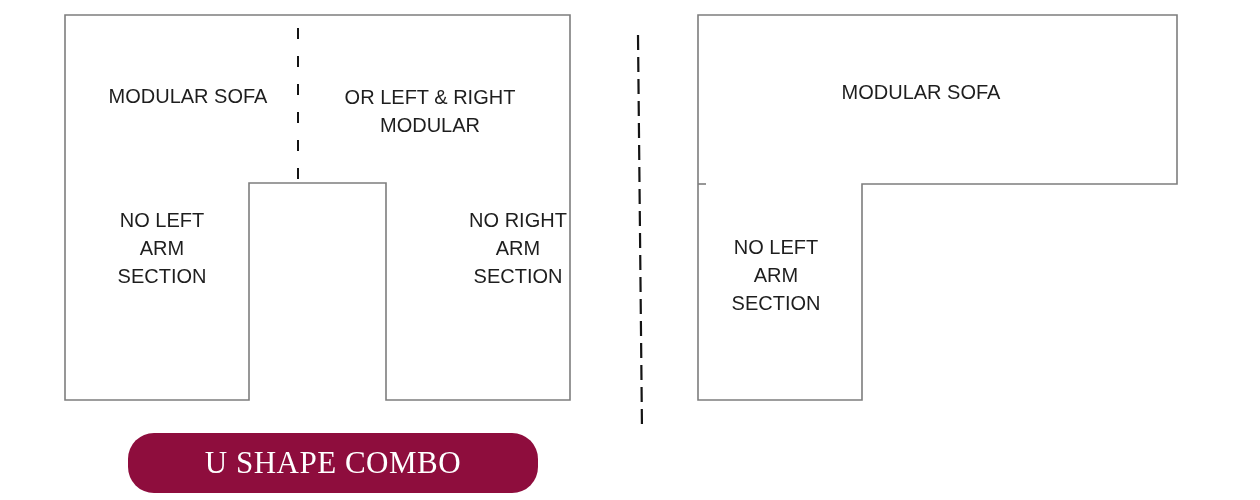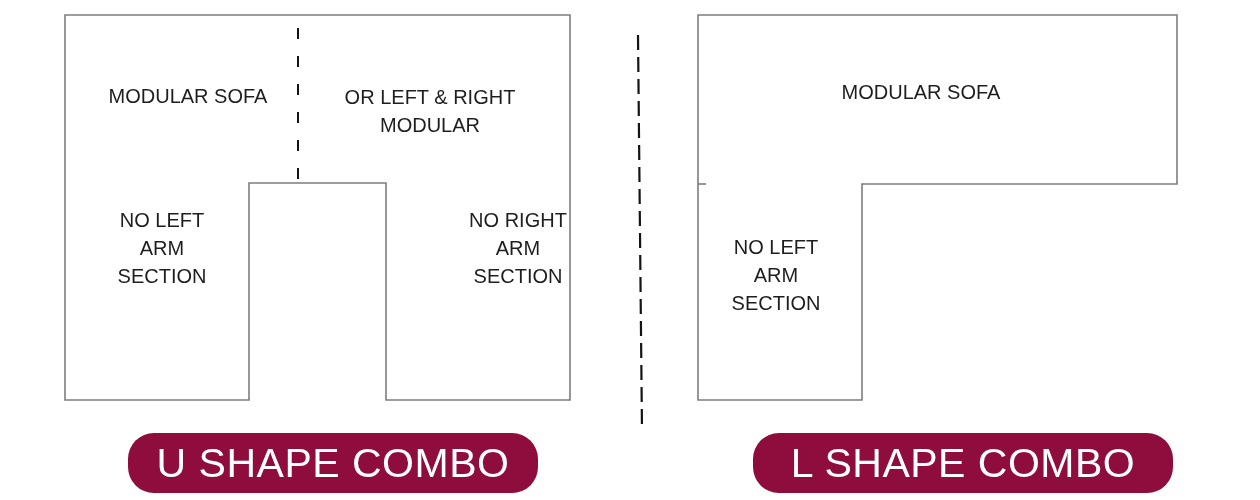--- a/index.html
+++ b/index.html
@@ -51,22 +51,22 @@
     white-space: nowrap;
   }
   .pill {
     position: absolute;
     top: 433px;
     height: 60px;
     border-radius: 26px;
     background: var(--accent, #8E0D3D);
     border: none;
     color: #ffffff;
-    font-family: Liberation Sans, sans-serif;
-    font-size: 41px;
+    font-family: Liberation Serif, serif;
+    font-size: 31px;
     letter-spacing: 0.5px;
     display: flex;
     align-items: center;
     justify-content: center;
     cursor: pointer;
     padding: 0;
   }
   .pill-left  { left: 128px; width: 410px; }
   .pill-right { left: 753px; width: 420px; }
 </style>
@@ -110,15 +110,14 @@
   <div class="label" style="left:921px; top:92px;">MODULAR SOFA</div>
 
   <div class="label" style="left:776px; top:275px;">
     <span style="display:block">NO LEFT</span>
     <span style="display:block">ARM</span>
     <span style="display:block">SECTION</span>
   </div>
 
   <button class="pill pill-left">U SHAPE COMBO</button>
 
-  <button class="pill pill-right">L SHAPE COMBO</button>
 
 </div>
 
 </body></html>

